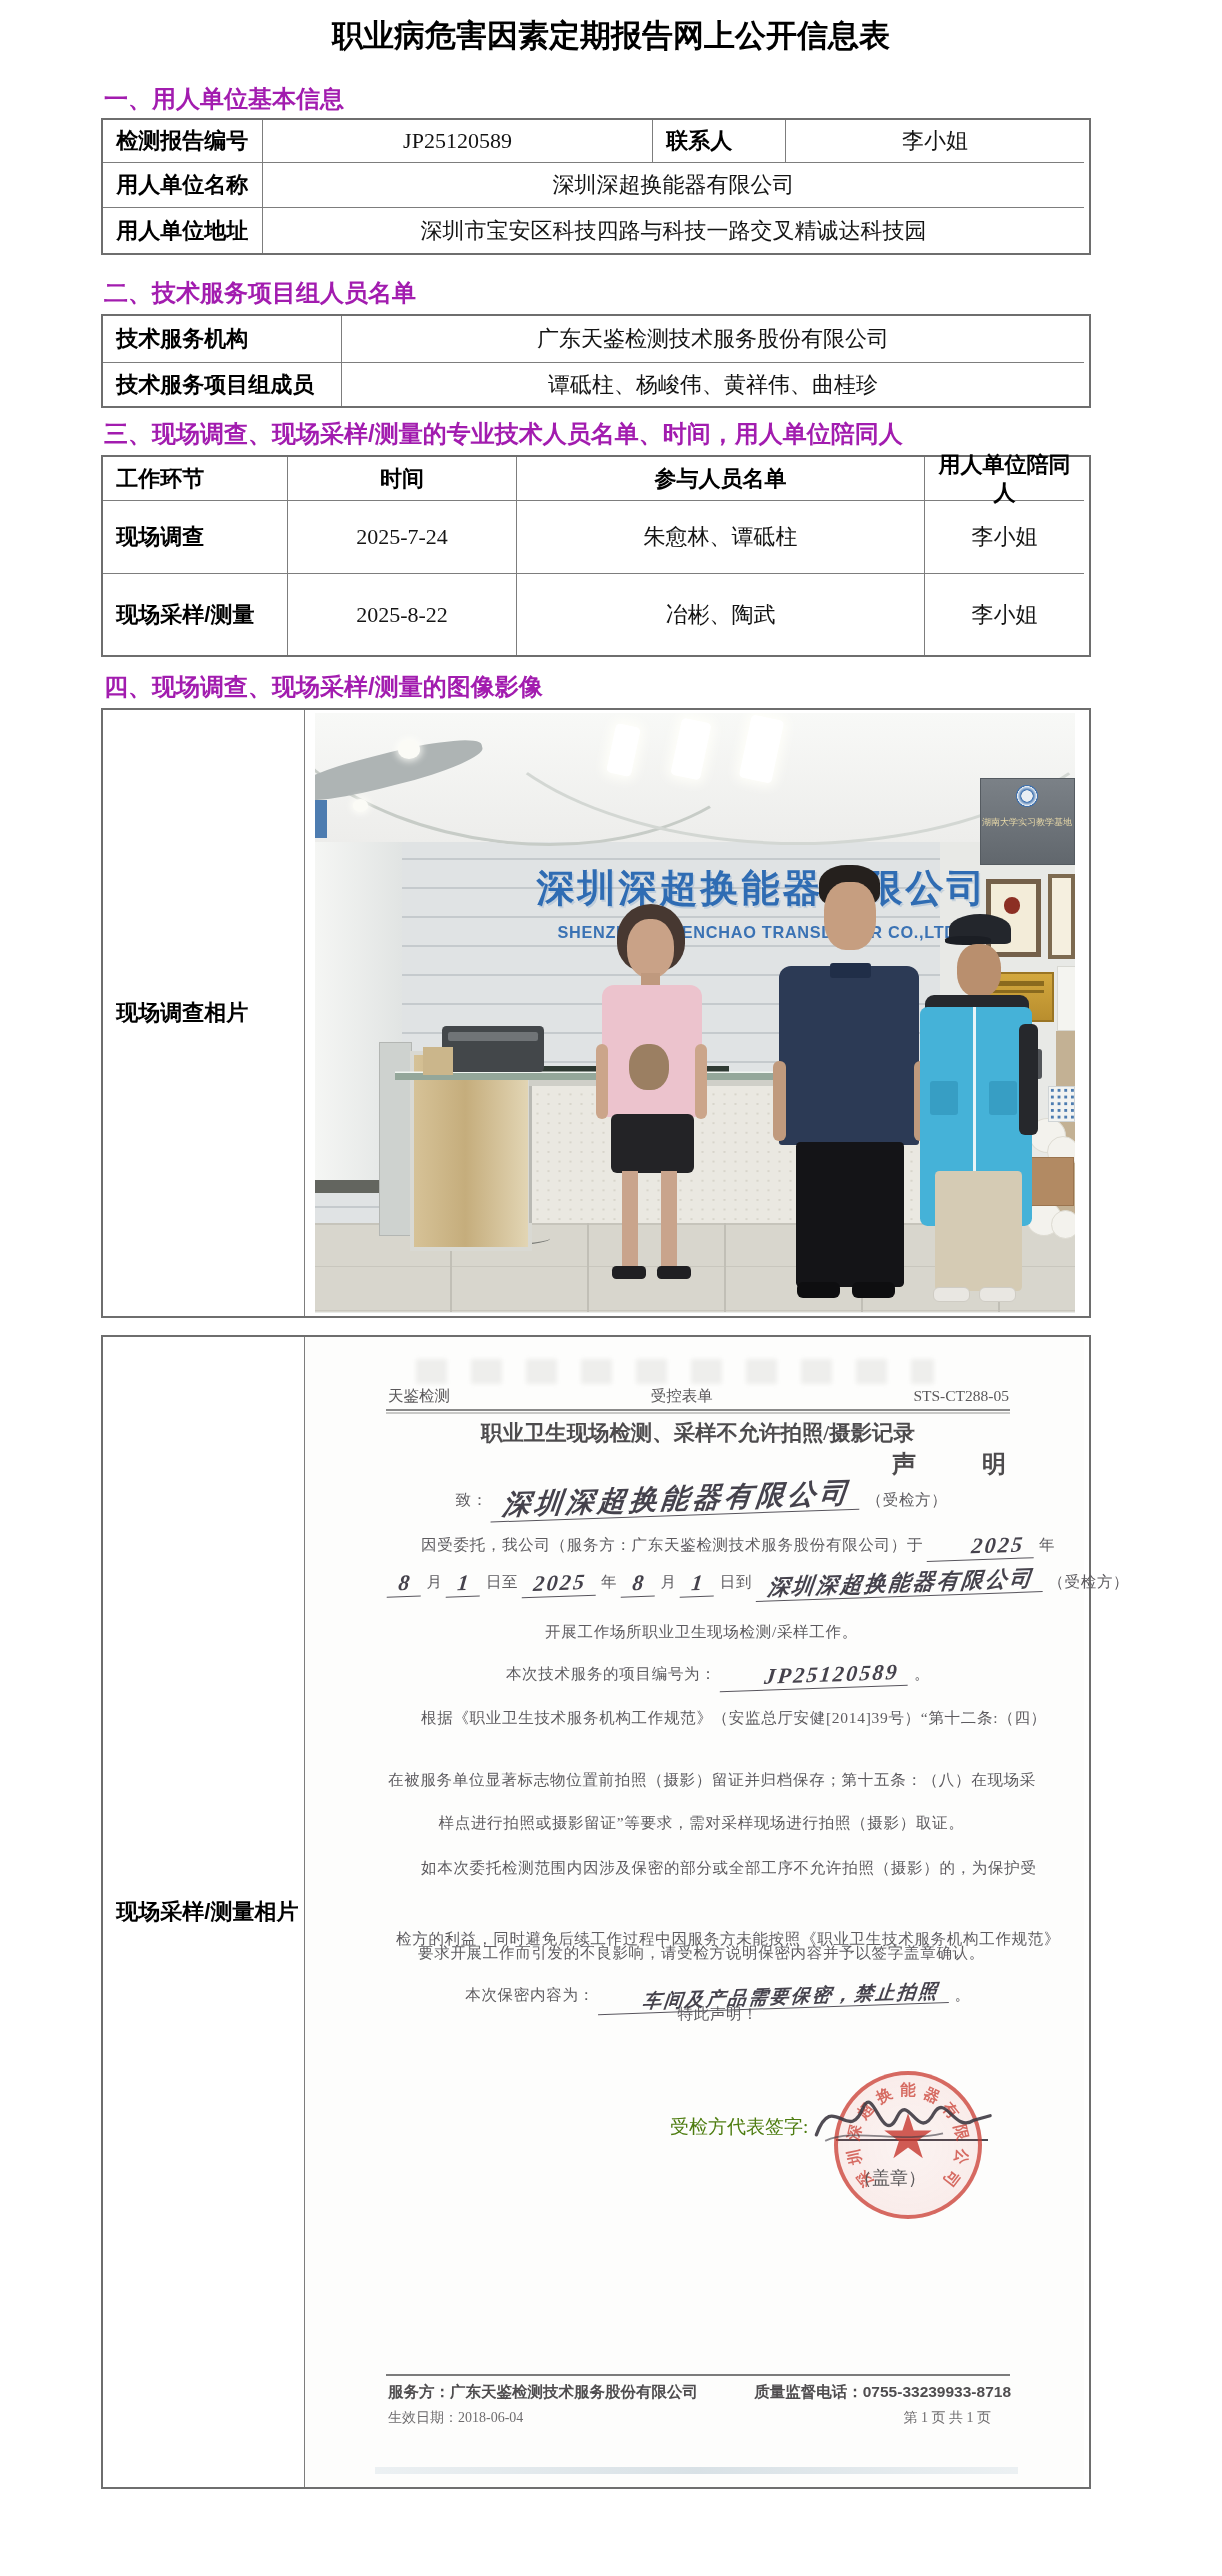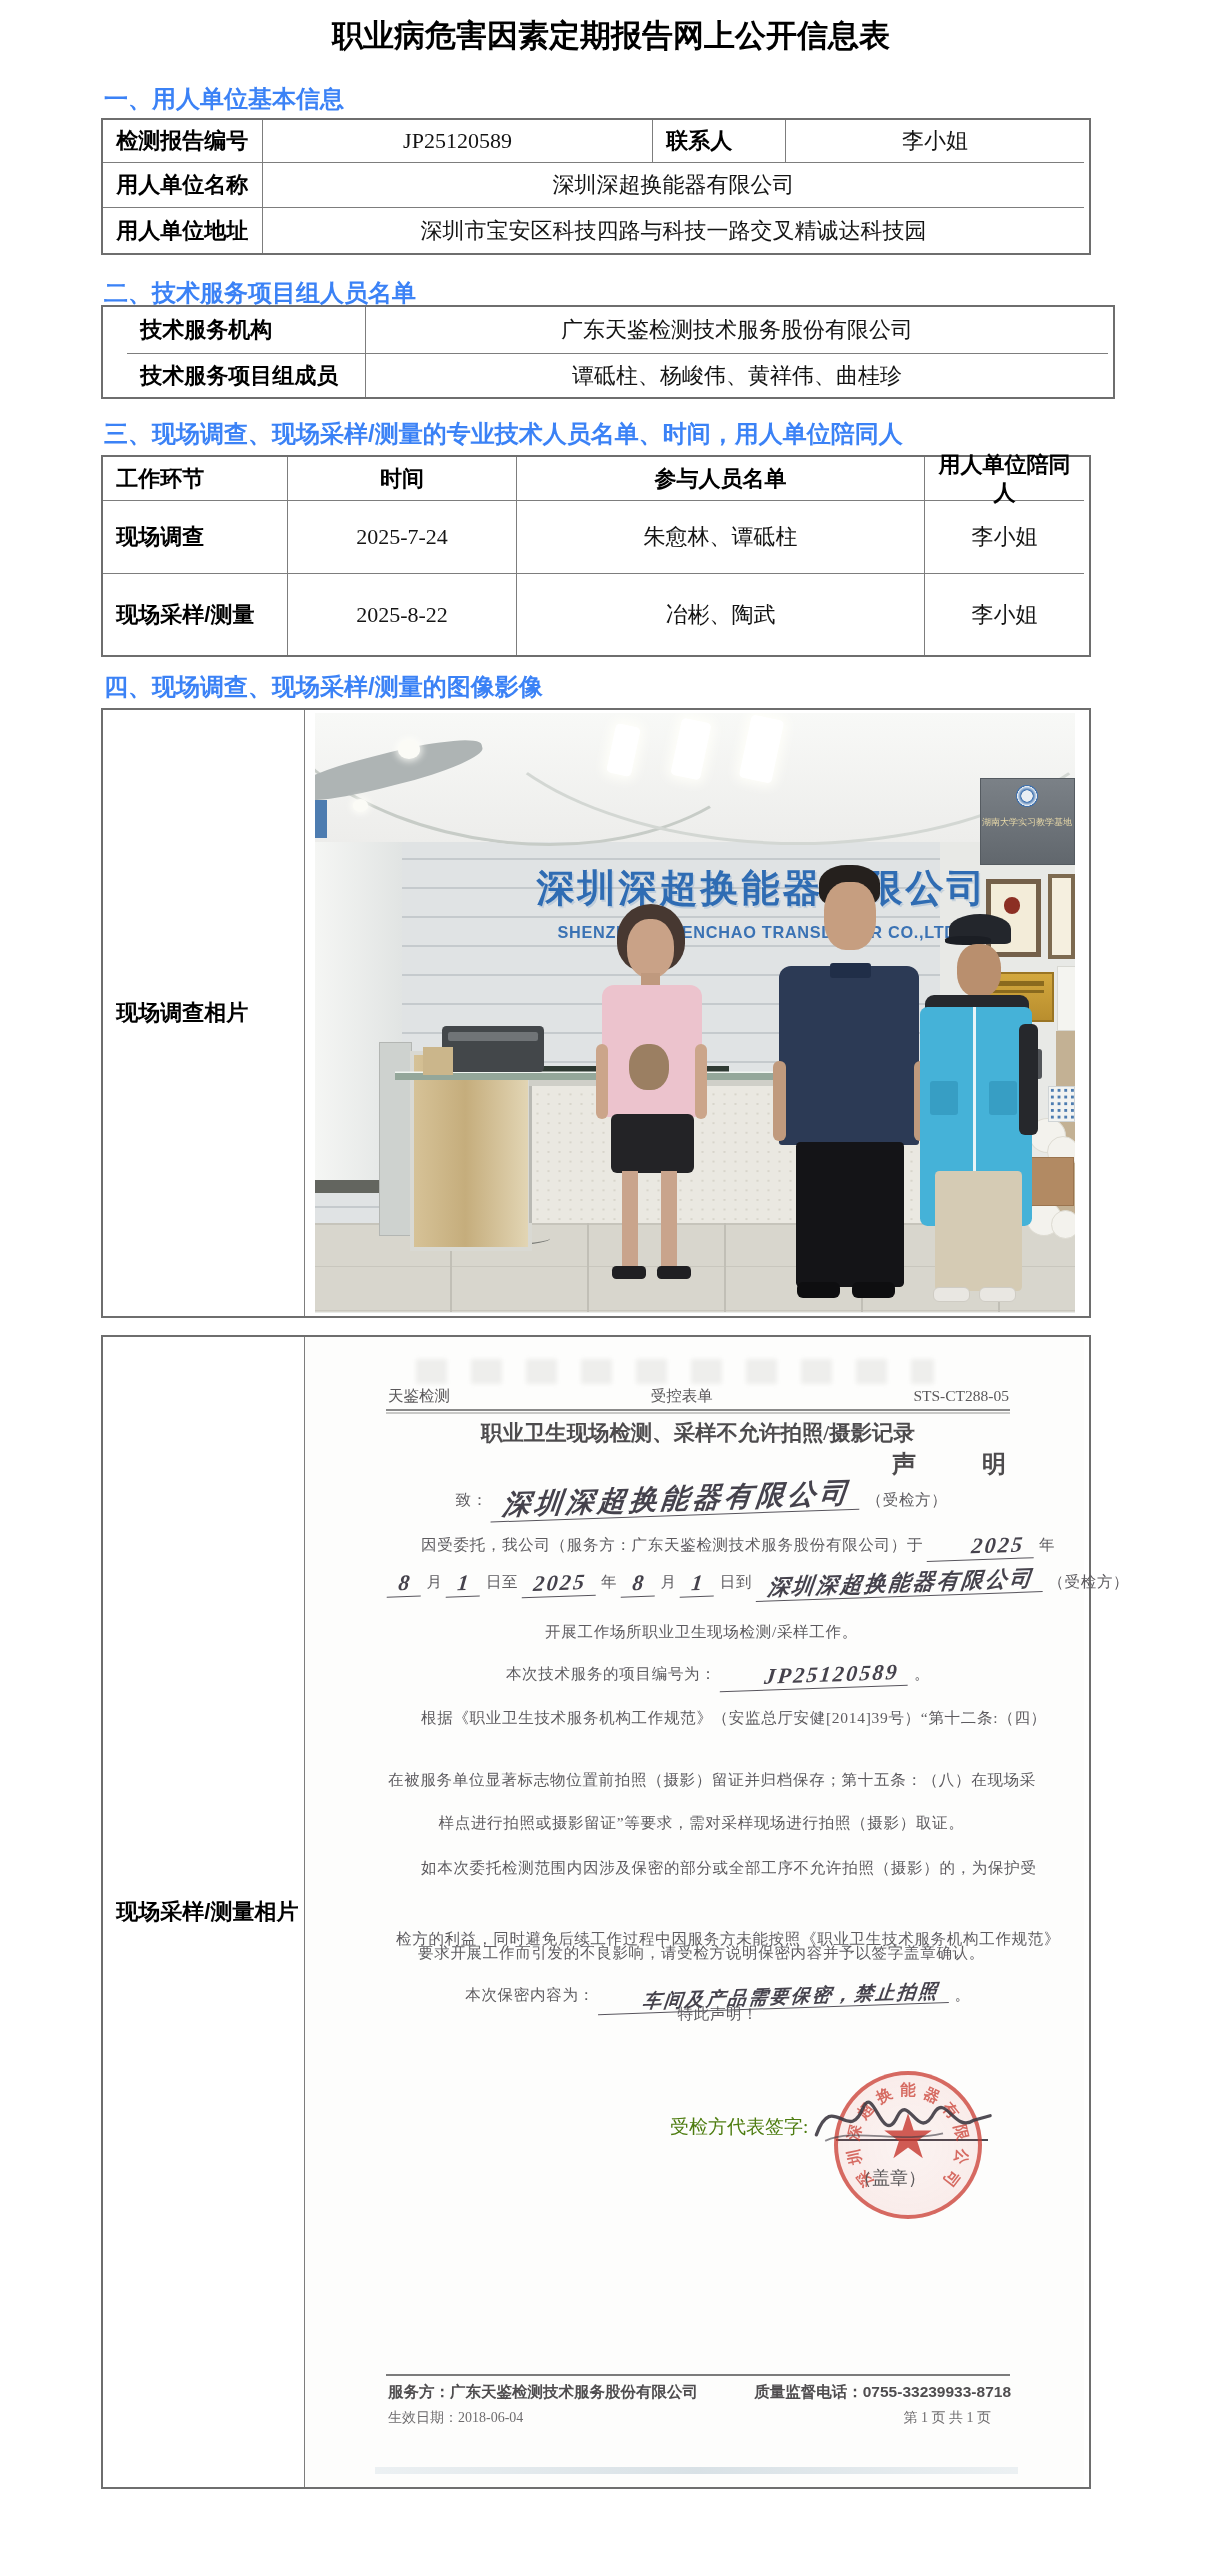--- a/index.html
+++ b/index.html
@@ -1,33 +1,33 @@
 <!DOCTYPE html>
 <html style="font-size:12px"><head>
 <meta charset="utf-8">
 <style>
   html,body{margin:0;padding:0;background:#fff;}
   .page{position:relative;width:1222px;height:2576px;background:#ffffff;overflow:hidden;
         font-family:"Liberation Serif",serif;color:#111;}
   .page-title{position:absolute;top:15px;left:0;width:100%;text-align:center;
         font-family:"Liberation Sans",sans-serif;font-weight:700;font-size:31px;color:#000;}
   .sec-h{position:absolute;left:104px;font-family:"Liberation Sans",sans-serif;
-        font-weight:700;font-size:24px;color:#3b82f6;white-space:nowrap;}
+        font-weight:700;font-size:24px;color:#a21caf;white-space:nowrap;}
   
   .tbl{position:absolute;left:101px;border:2.2px solid #6e6e6e;background:#fff;display:grid;}
   .tbl>div{border-right:1.5px solid #7d7d7d;border-bottom:1.5px solid #7d7d7d;
         display:flex;align-items:center;justify-content:center;
         font-size:22px;line-height:1.25;color:#141414;text-align:center;padding:0 4.4px;box-sizing:border-box;}
   .tbl>div.lbl{justify-content:flex-start;text-align:left;padding-left:13.3px;
         font-family:"Liberation Sans",sans-serif;font-weight:700;color:#000;}
   .tbl>div.hd{font-family:"Liberation Sans",sans-serif;font-weight:700;color:#000;}
   .noR{border-right:none !important;}
   .noB{border-bottom:none !important;}
   .t1{top:118px;width:986px;grid-template-columns:160px 390px 133px 298px;grid-template-rows:43px 45px 45px;}
-  .t2{top:305px;width:986px;grid-template-columns:239px 742px;grid-template-rows:47px 43px;padding-left:24px;}
+  .t2{top:314px;width:986px;grid-template-columns:239px 742px;grid-template-rows:47px 43px;}
   .t3{top:455px;width:986px;grid-template-columns:185px 229px 408px 159px;grid-template-rows:44px 73px 81px;}
   .t4{top:708px;width:986px;grid-template-columns:202px 779px;grid-template-rows:606px;}
   .t5{top:1335px;width:986px;grid-template-columns:202px 779px;grid-template-rows:1150px;}
   .photo-cell{padding:0 !important;position:relative;background:#fff;}
   
   .photo{position:absolute;left:9.6px;top:3px;width:760px;height:600px;overflow:hidden;background:#e9ebe9;}
   .ph-ceiling{position:absolute;left:0;top:0;width:760px;height:129px;background:linear-gradient(#f8f9f7,#ededeb);}
   .arc{position:absolute;border:3px solid transparent;border-bottom-color:#c7ccc7;border-radius:50%;}
   .a1{left:-67px;top:-200px;width:532px;height:325px;transform:rotate(7deg);}
   .a2{left:140px;top:-229px;width:680px;height:355px;border-bottom-color:#d3d7d3;}

